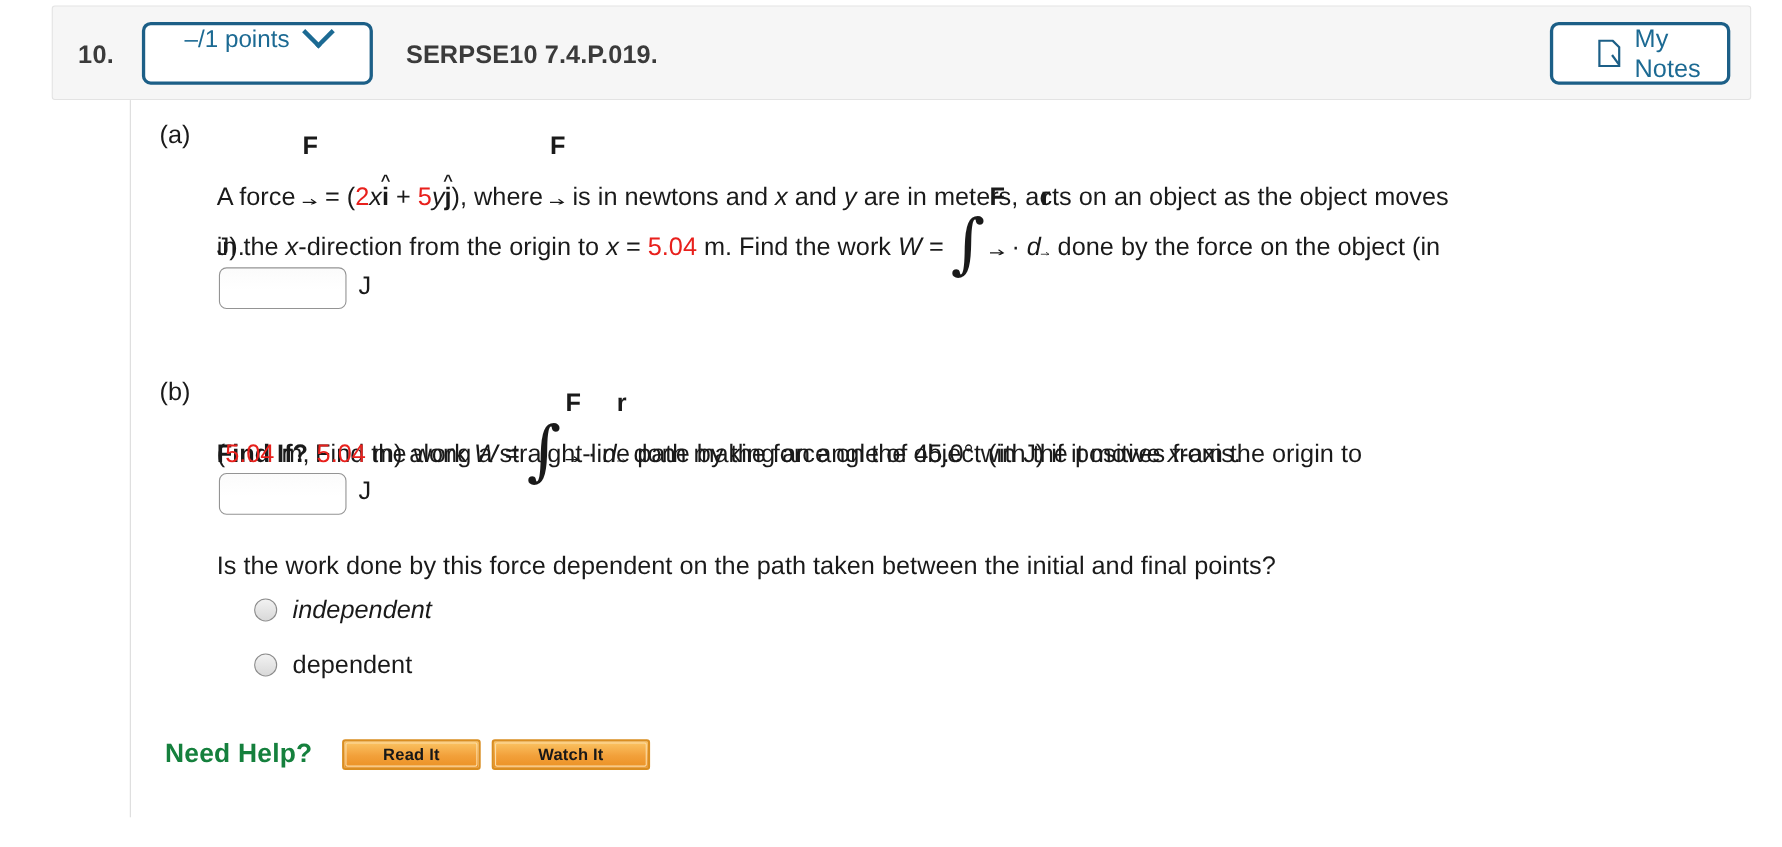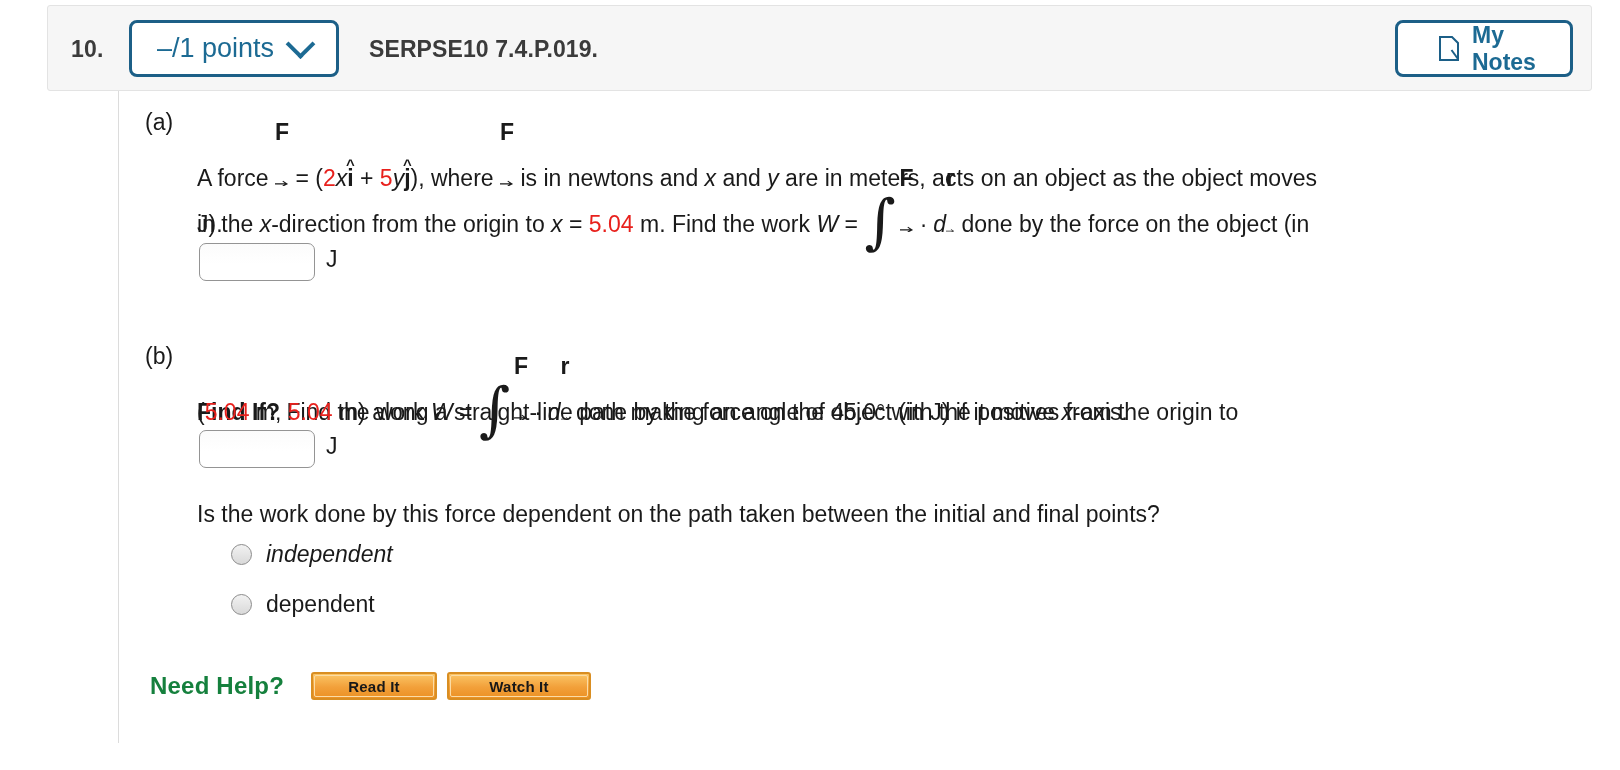--- a/index.html
+++ b/index.html
@@ -41,23 +41,23 @@
     position: absolute;
     left: 81px;
     top: 14px;
     width: 210px;
     height: 57px;
     box-sizing: border-box;
     border: 3px solid #1c5f87;
     border-radius: 8px;
     background: #ffffff;
     color: #1c6a93;
-    font-size: 27px;
+    font-size: 22px;
     display: flex;
-    align-items: center;
+    align-items: flex-start;
     justify-content: center;
     gap: 16px;
     cursor: pointer;
   }
   .chev {
     display: inline-block;
     width: 17px;
     height: 17px;
     border-right: 4px solid #1c6a93;
     border-bottom: 4px solid #1c6a93;
@@ -69,29 +69,29 @@
     top: 30px;
     font-size: 23px;
     font-weight: bold;
     color: #3b3b3b;
     letter-spacing: .1px;
   }
   .notes-btn {
     position: absolute;
     right: 18px;
     top: 14px;
-    width: 178px;
+    width: 164px;
     height: 57px;
     box-sizing: border-box;
     border: 3px solid #1c5f87;
     border-radius: 8px;
     background: #ffffff;
     color: #1c6a93;
     font-size: 23px;
-    font-weight: bold;
+    font-weight: normal;
     display: flex;
     align-items: center;
     justify-content: center;
     gap: 12px;
     cursor: pointer;
     padding-left: 40px;
   }
 
   
   .body-area {

